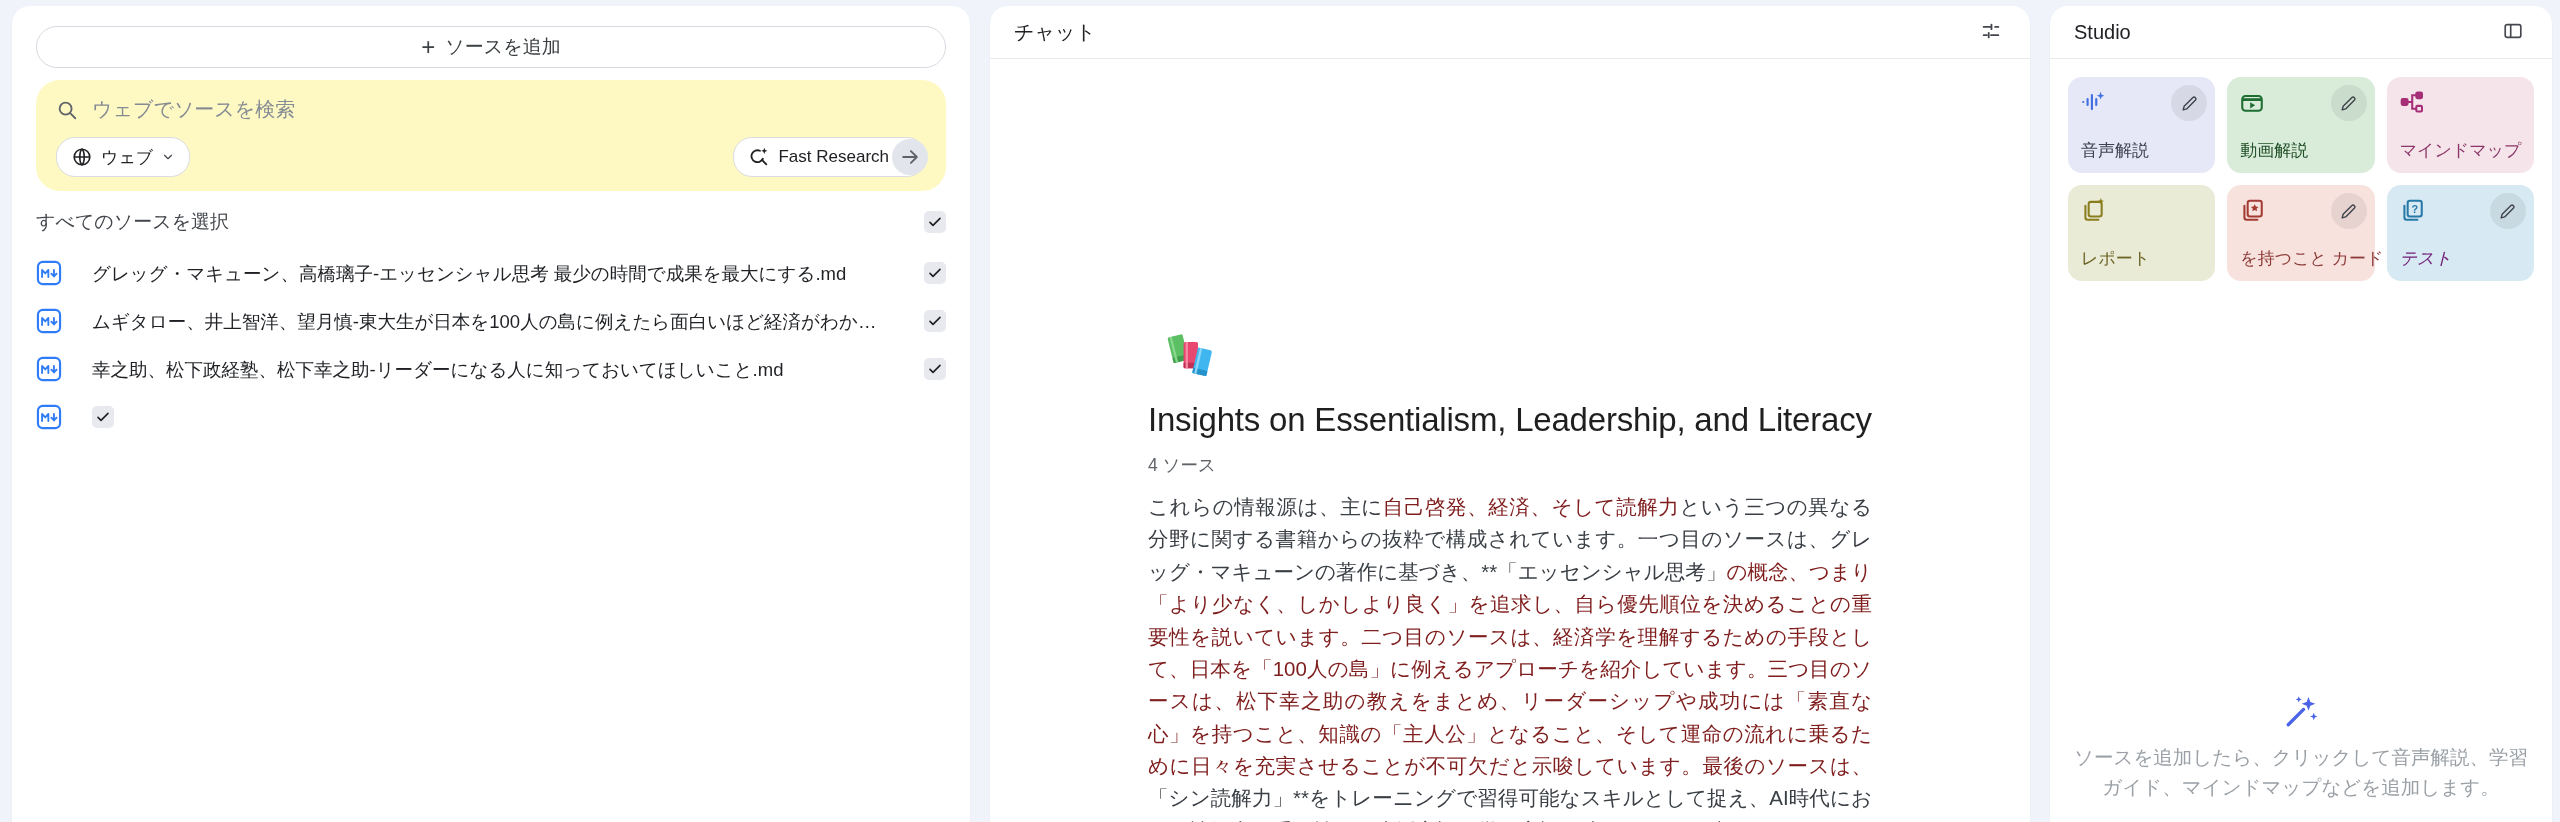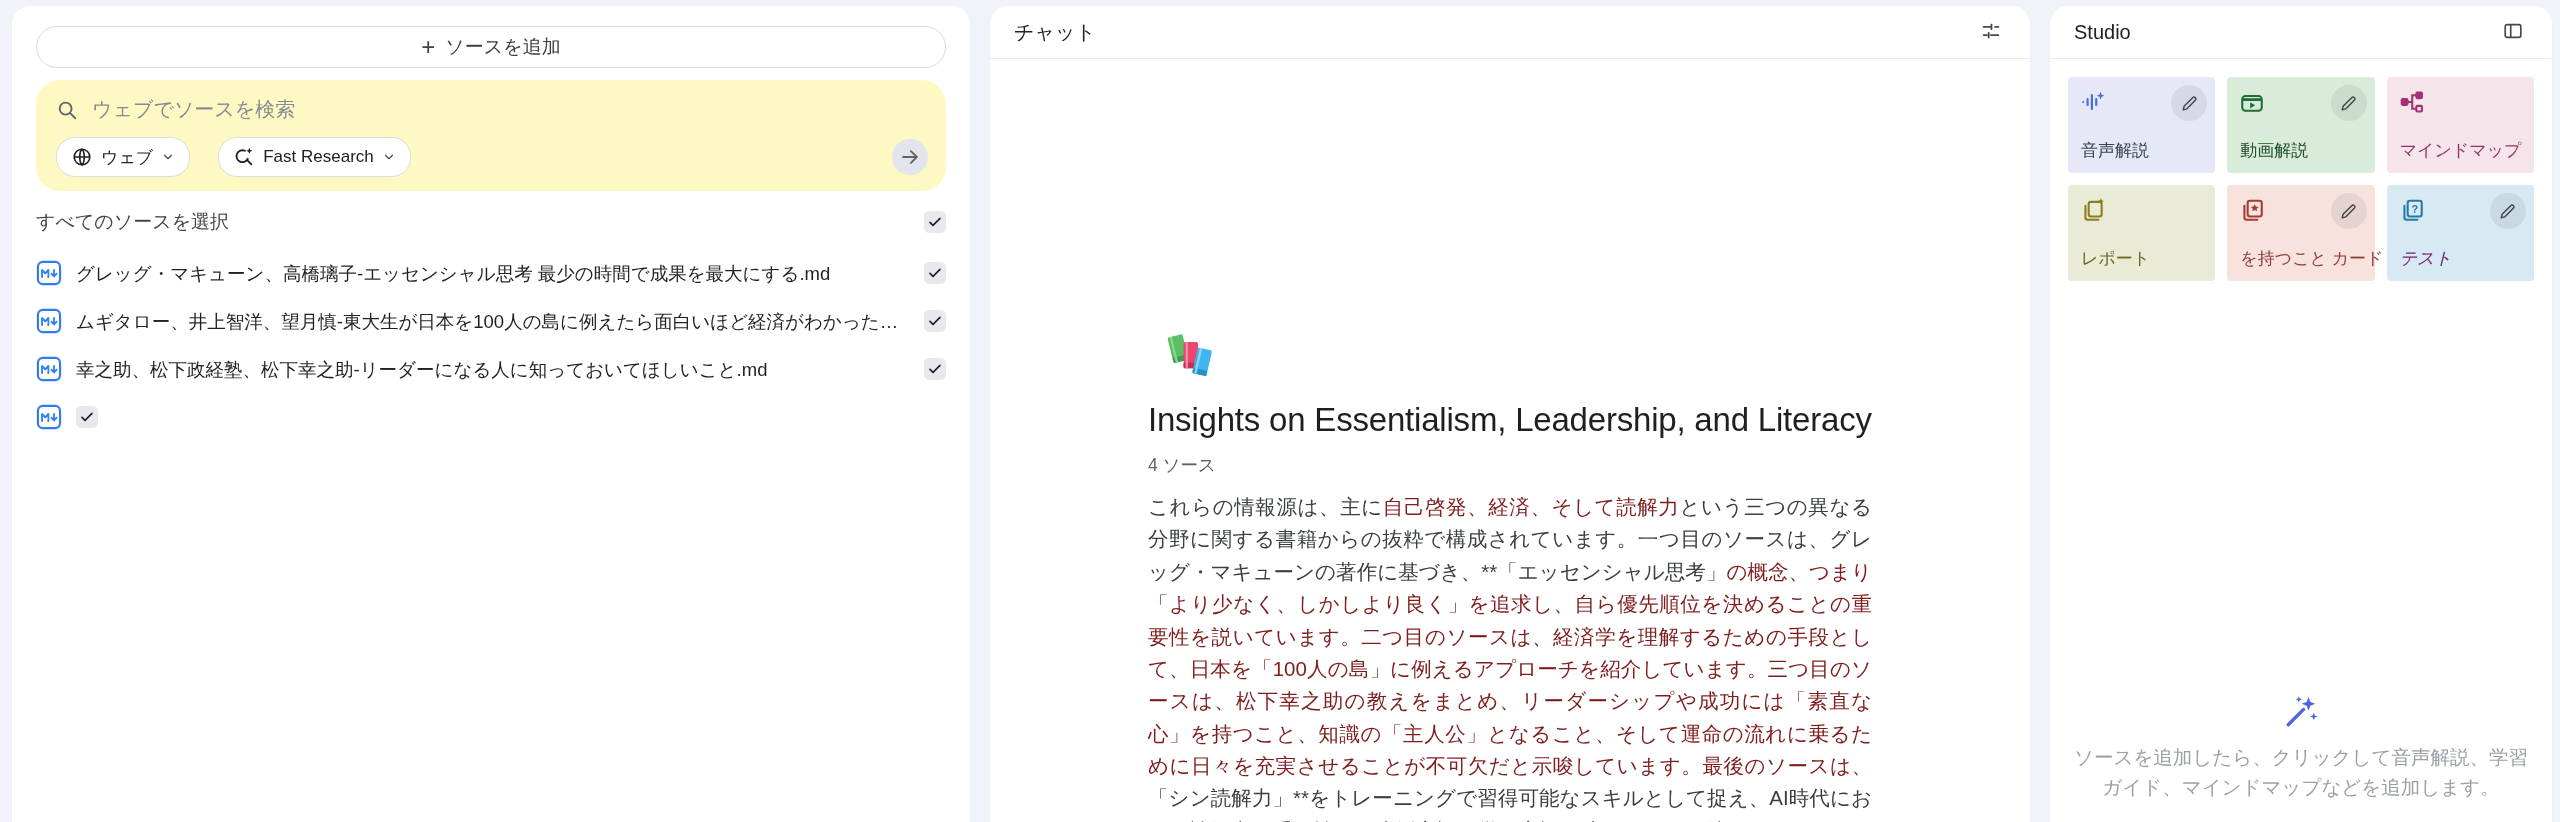--- a/index.html
+++ b/index.html
@@ -33,57 +33,57 @@
     margin-top:20px;width:100%;height:42px;border:1.5px solid #d7dae0;border-radius:22px;
     background:#fff;display:flex;align-items:center;justify-content:center;gap:10px;
     font-size:19px;color:#3c4043;cursor:pointer;font-family:inherit;
   }
   .plus{font-size:24px;line-height:1;color:#3c4043;font-weight:400;}
   .searchbox{
     margin-top:12px;background:#fef9c3;border-radius:24px;padding:16px 20px 14px;position:relative;
   }
   .search-row{display:flex;align-items:center;gap:14px;}
   .search-placeholder{font-size:20px;color:#858b93;}
-  .chip-row{margin-top:14px;display:flex;gap:28px;}
+  .chip-row{margin-top:14px;display:flex;gap:10px;justify-content:space-between;}
   .chip{
     height:38px;background:#fff;border:1px solid #dadce0;border-radius:19px;
     display:flex;align-items:center;gap:8px;padding:0 14px;font-size:17px;color:#202124;cursor:pointer;
   }
   .chev{width:14px;height:14px;color:#44474e;}
   .send-btn{
     position:absolute;right:18px;bottom:16px;width:36px;height:36px;border-radius:50%;
     background:#e3e5ec;border:none;display:flex;align-items:center;justify-content:center;
     color:#5f6368;cursor:pointer;
   }
   .select-all{
     margin-top:16px;display:flex;align-items:center;justify-content:space-between;height:30px;
     font-size:19px;color:#43474d;
   }
   .checkbox{
     width:22px;height:22px;border-radius:5px;background:#e7e9ef;color:#1f1f1f;
     display:flex;align-items:center;justify-content:center;cursor:pointer;flex:none;
   }
   .checkbox .ic{width:16px;height:16px;}
   #sources-list{margin-top:12px;}
-  .src-row{height:48px;display:flex;align-items:center;gap:14px;cursor:pointer;}
+  .src-row{height:48px;display:flex;align-items:center;gap:30px;cursor:pointer;}
   .md-ic{width:26px;height:26px;color:#2f7cf6;flex:none;}
   .src-name{flex:1;font-size:18.5px;color:#1f2125;white-space:nowrap;overflow:hidden;text-overflow:ellipsis;}
 
   
   .chat-content{width:724px;margin:0 auto;padding-top:272px;}
   .books{width:62px;height:58px;margin-left:10px;}
   .doc-title{font-size:33px;color:#1f1f1f;margin-top:8px;letter-spacing:-.2px;}
   .src-count{font-size:17.5px;color:#5f6368;margin-top:14px;}
   .summary{margin-top:14px;font-size:20.5px;line-height:1.58;text-align:justify;}
   .seg{color:#3a3f45;}
   .seg.b{color:#7f1d1d;font-weight:400;}
 
   
   .studio-grid{padding:18px 18px 0;display:grid;grid-template-columns:repeat(3,1fr);gap:12px;}
-  .scard{height:96px;border-radius:4px;position:relative;padding:12px;box-sizing:border-box;cursor:pointer;}
+  .scard{height:96px;border-radius:14px;position:relative;padding:12px;box-sizing:border-box;cursor:pointer;}
   .scard .ci{width:26px;height:26px;}
   .pencil{
     position:absolute;top:8px;right:8px;width:36px;height:36px;border-radius:50%;
     background:rgba(31,35,40,.08);border:none;display:flex;align-items:center;justify-content:center;
     color:#3f434a;cursor:pointer;
   }
   .pencil .ic{width:19px;height:19px;}
   .clabel{position:absolute;left:13px;bottom:11px;font-size:17px;white-space:nowrap;}
   .empty-state{position:absolute;left:0;right:0;top:688px;text-align:center;}
   .wand{width:36px;height:36px;margin:0 auto;color:#4a63e7;}

